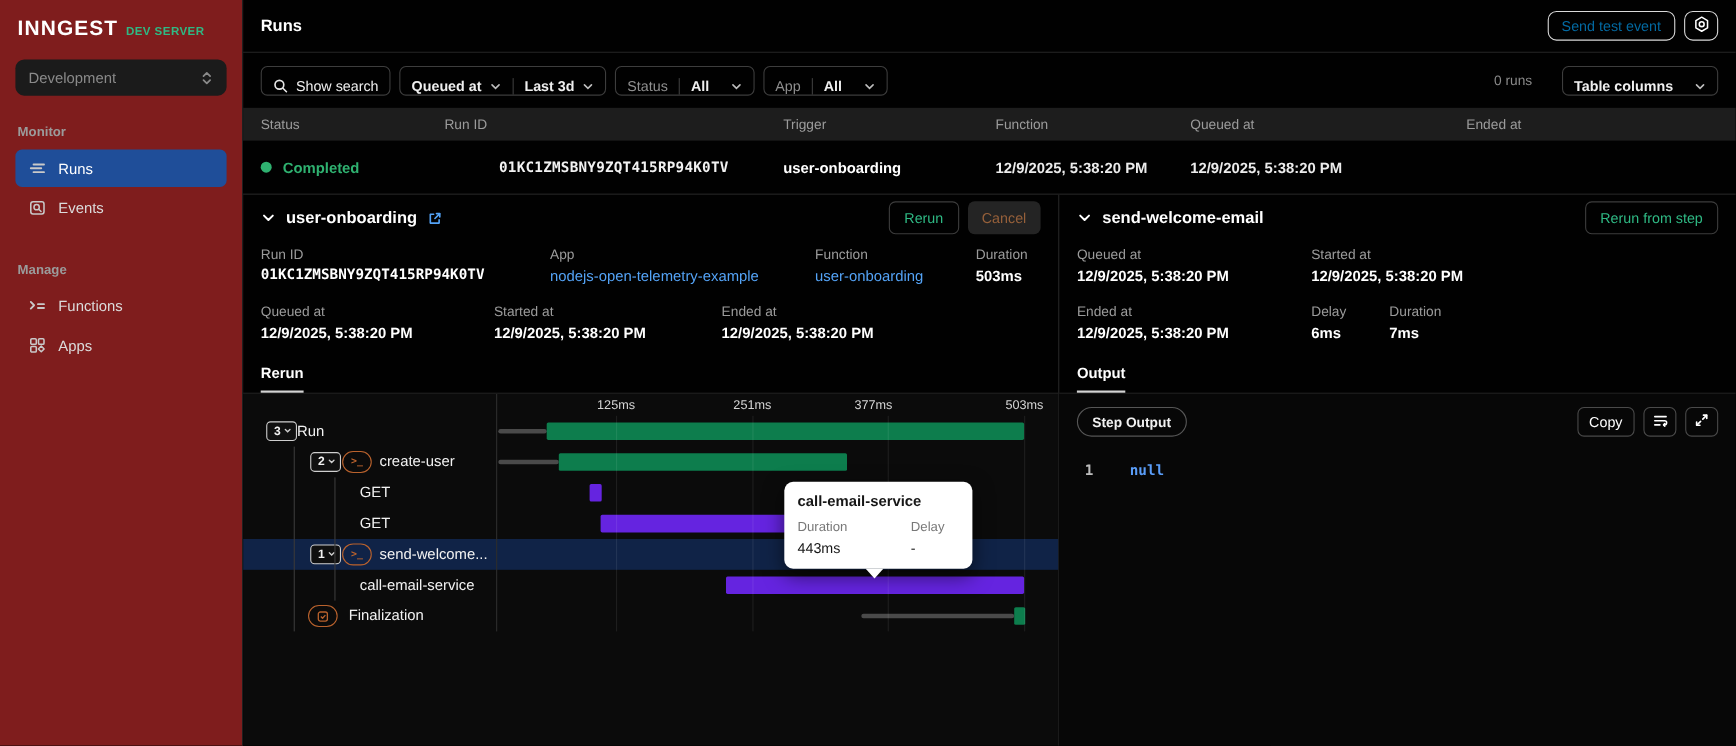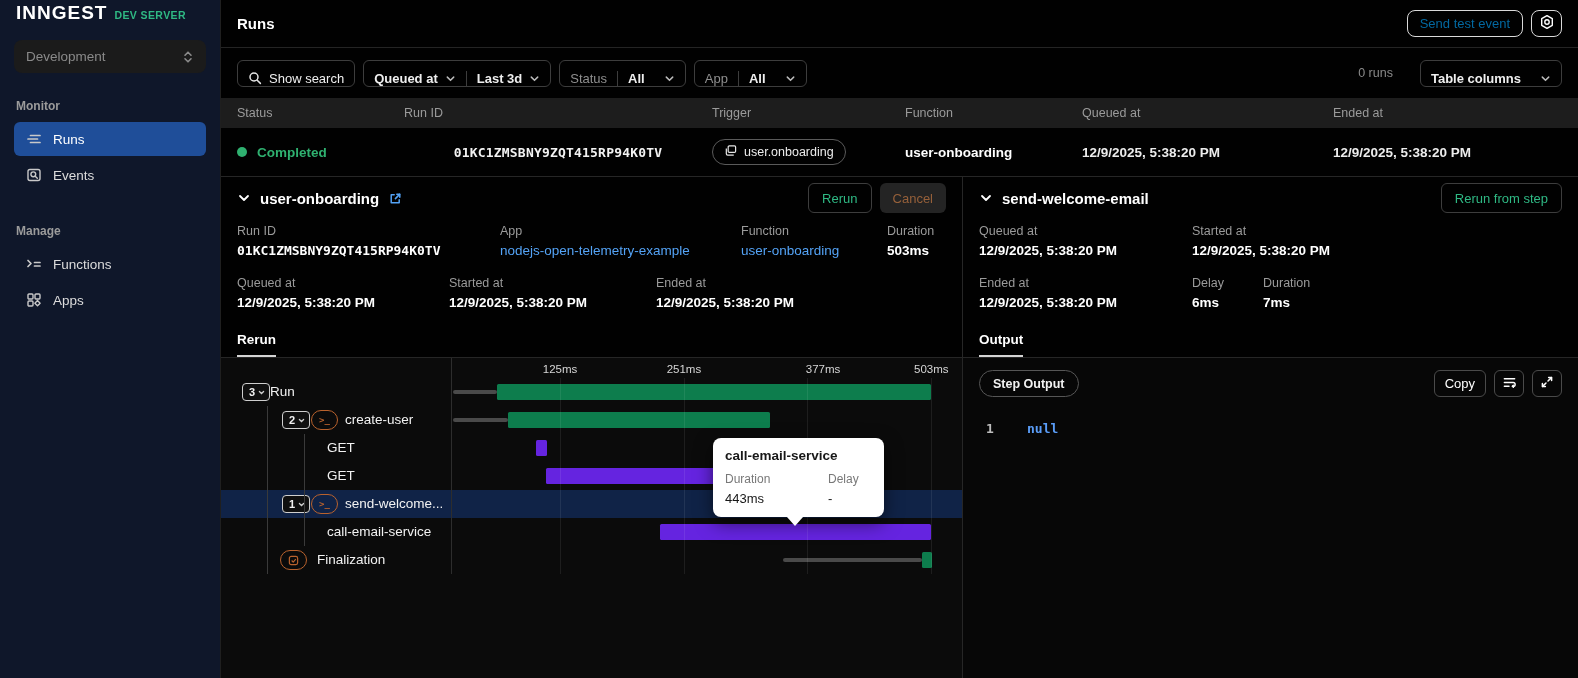--- a/index.html
+++ b/index.html
@@ -6,21 +6,21 @@
   html,body { margin:0; padding:0; }
   body {
     width:1578px; height:678px; overflow:hidden;
     background:#010101; color:#e7e7e7;
     font-family:"Liberation Sans", sans-serif;
     font-size:13.5px;
   }
   .app { display:flex; width:100%; height:100%; }
 
   
-  .sidebar { width:221px; flex:none; background:#0f172a; border-right:1px solid #1f1f1f; }
+  .sidebar { width:221px; flex:none; background:#7f1d1d; border-right:1px solid #1f1f1f; padding-top:14px; }
   .logo-row { display:flex; align-items:baseline; gap:7px; padding:2px 16px 16px; }
   .logo { color:#fff; font-weight:800; font-size:19px; letter-spacing:1px; }
   .logo-sub { color:var(--accent-green); font-size:10.5px; font-weight:700; letter-spacing:.4px; }
   .env-select { margin:0 14px 20px; background:#1b1b1b; border-radius:8px; height:33px;
     display:flex; align-items:center; justify-content:space-between; padding:0 12px; color:#8a8a8a; }
   .nav-section { margin-bottom:26px; }
   .nav-section-label { padding:6px 16px 7px; color:#9b9b9b; font-size:12px; font-weight:700; }
   .nav-item { margin:2px 14px; height:34px; border-radius:6px; display:flex; align-items:center;
     gap:11px; padding:0 11px; color:#dcdcdc; cursor:default; }
   .nav-item.active { background:var(--active-blue); color:#fff; }
@@ -278,31 +278,20 @@
         <div>Queued at</div>
         <div>Ended at</div>
       </div>
 
     <div class="grid grid-row">
       <div class="status-cell">
         <span class="status-dot"></span>
         <span>Completed</span>
       </div>
       <div class="mono runid">01KC1ZMSBNY9ZQT415RP94K0TV</div>
-      <div>
-        <span class="trigger-pill">
-          <span>
-            <svg width="13" height="13" viewBox="0 0 14 14" fill="none" stroke="#e5e5e5" stroke-width="1.3" stroke-linejoin="round">
-                <rect x="4.5" y="2" width="8" height="7" rx="1.2"></rect>
-                <path d="M2.5 4.8v5.7c0 .8.7 1.5 1.5 1.5h6.5"></path>
-              </svg>
-          </span>
-          <span>user.onboarding</span>
-        </span>
-      </div>
       <div class="fn-name">user-onboarding</div>
       <div class="date-cell">12/9/2025, 5:38:20 PM</div>
       <div class="date-cell">12/9/2025, 5:38:20 PM</div>
     </div>
 
     <div class="details">
 
       <section class="panel-left">
         <div class="panel-header">
           <span class="chev">
@@ -431,21 +420,21 @@
               <div class="tooltip-val">443ms</div>
               <div class="tooltip-val">-</div>
             </div>
             <div class="tooltip-arrow"></div>
           </div>
         <div class="gridline" style="left: 339.056px;"></div>
             <span class="tick-label" style="left: 339.056px;">125ms</span>
             <div class="gridline" style="left: 462.96px;"></div>
             <span class="tick-label" style="left: 462.96px;">251ms</span>
             <div class="gridline" style="left: 585.84px;"></div>
-            <span class="tick-label" style="left: 602px;">377ms</span>
+            <span class="tick-label" style="left: 573px;">377ms</span>
             <div class="gridline" style="left: 710.256px;"></div>
             <span class="tick-label" style="left: 710.256px;">503ms</span>
             <div class="plot-divider"></div>
           </div>
       </section>
 
       <section class="panel-right">
         <div class="panel-header">
           <span class="chev">
             <svg width="14" height="14" viewBox="0 0 14 14" fill="none" stroke="#fff" stroke-width="1.8" stroke-linecap="round" stroke-linejoin="round">

